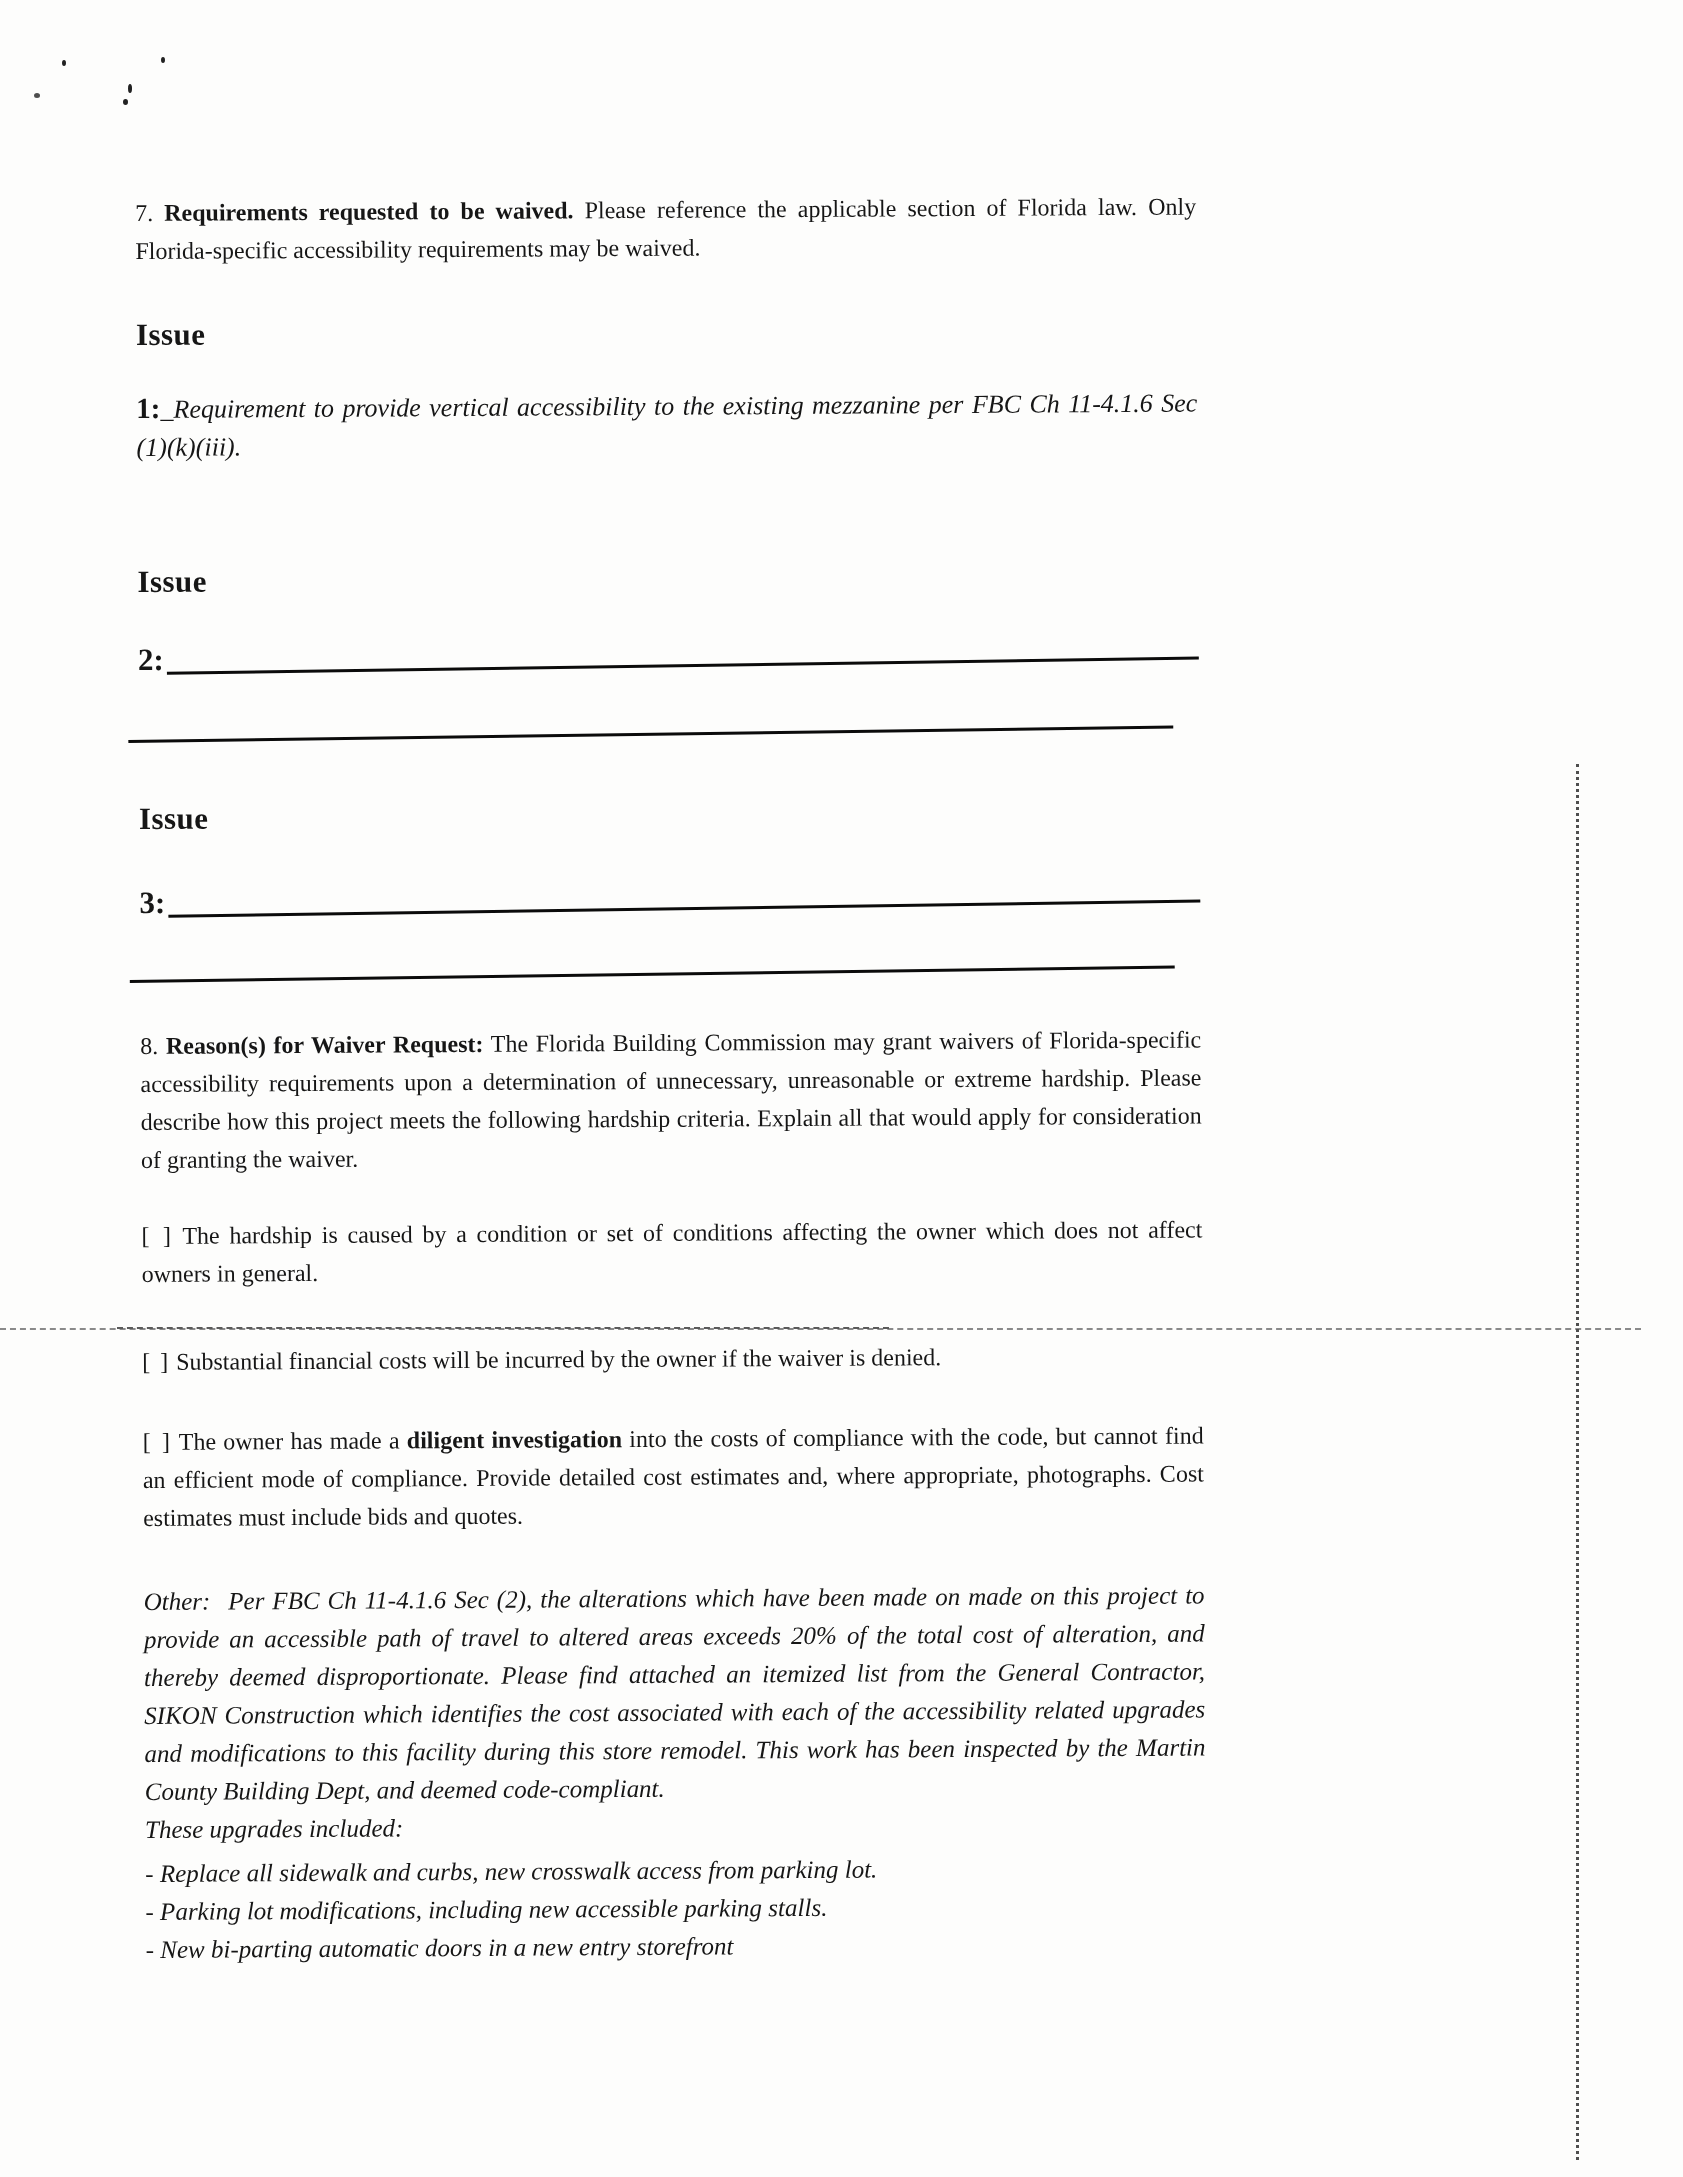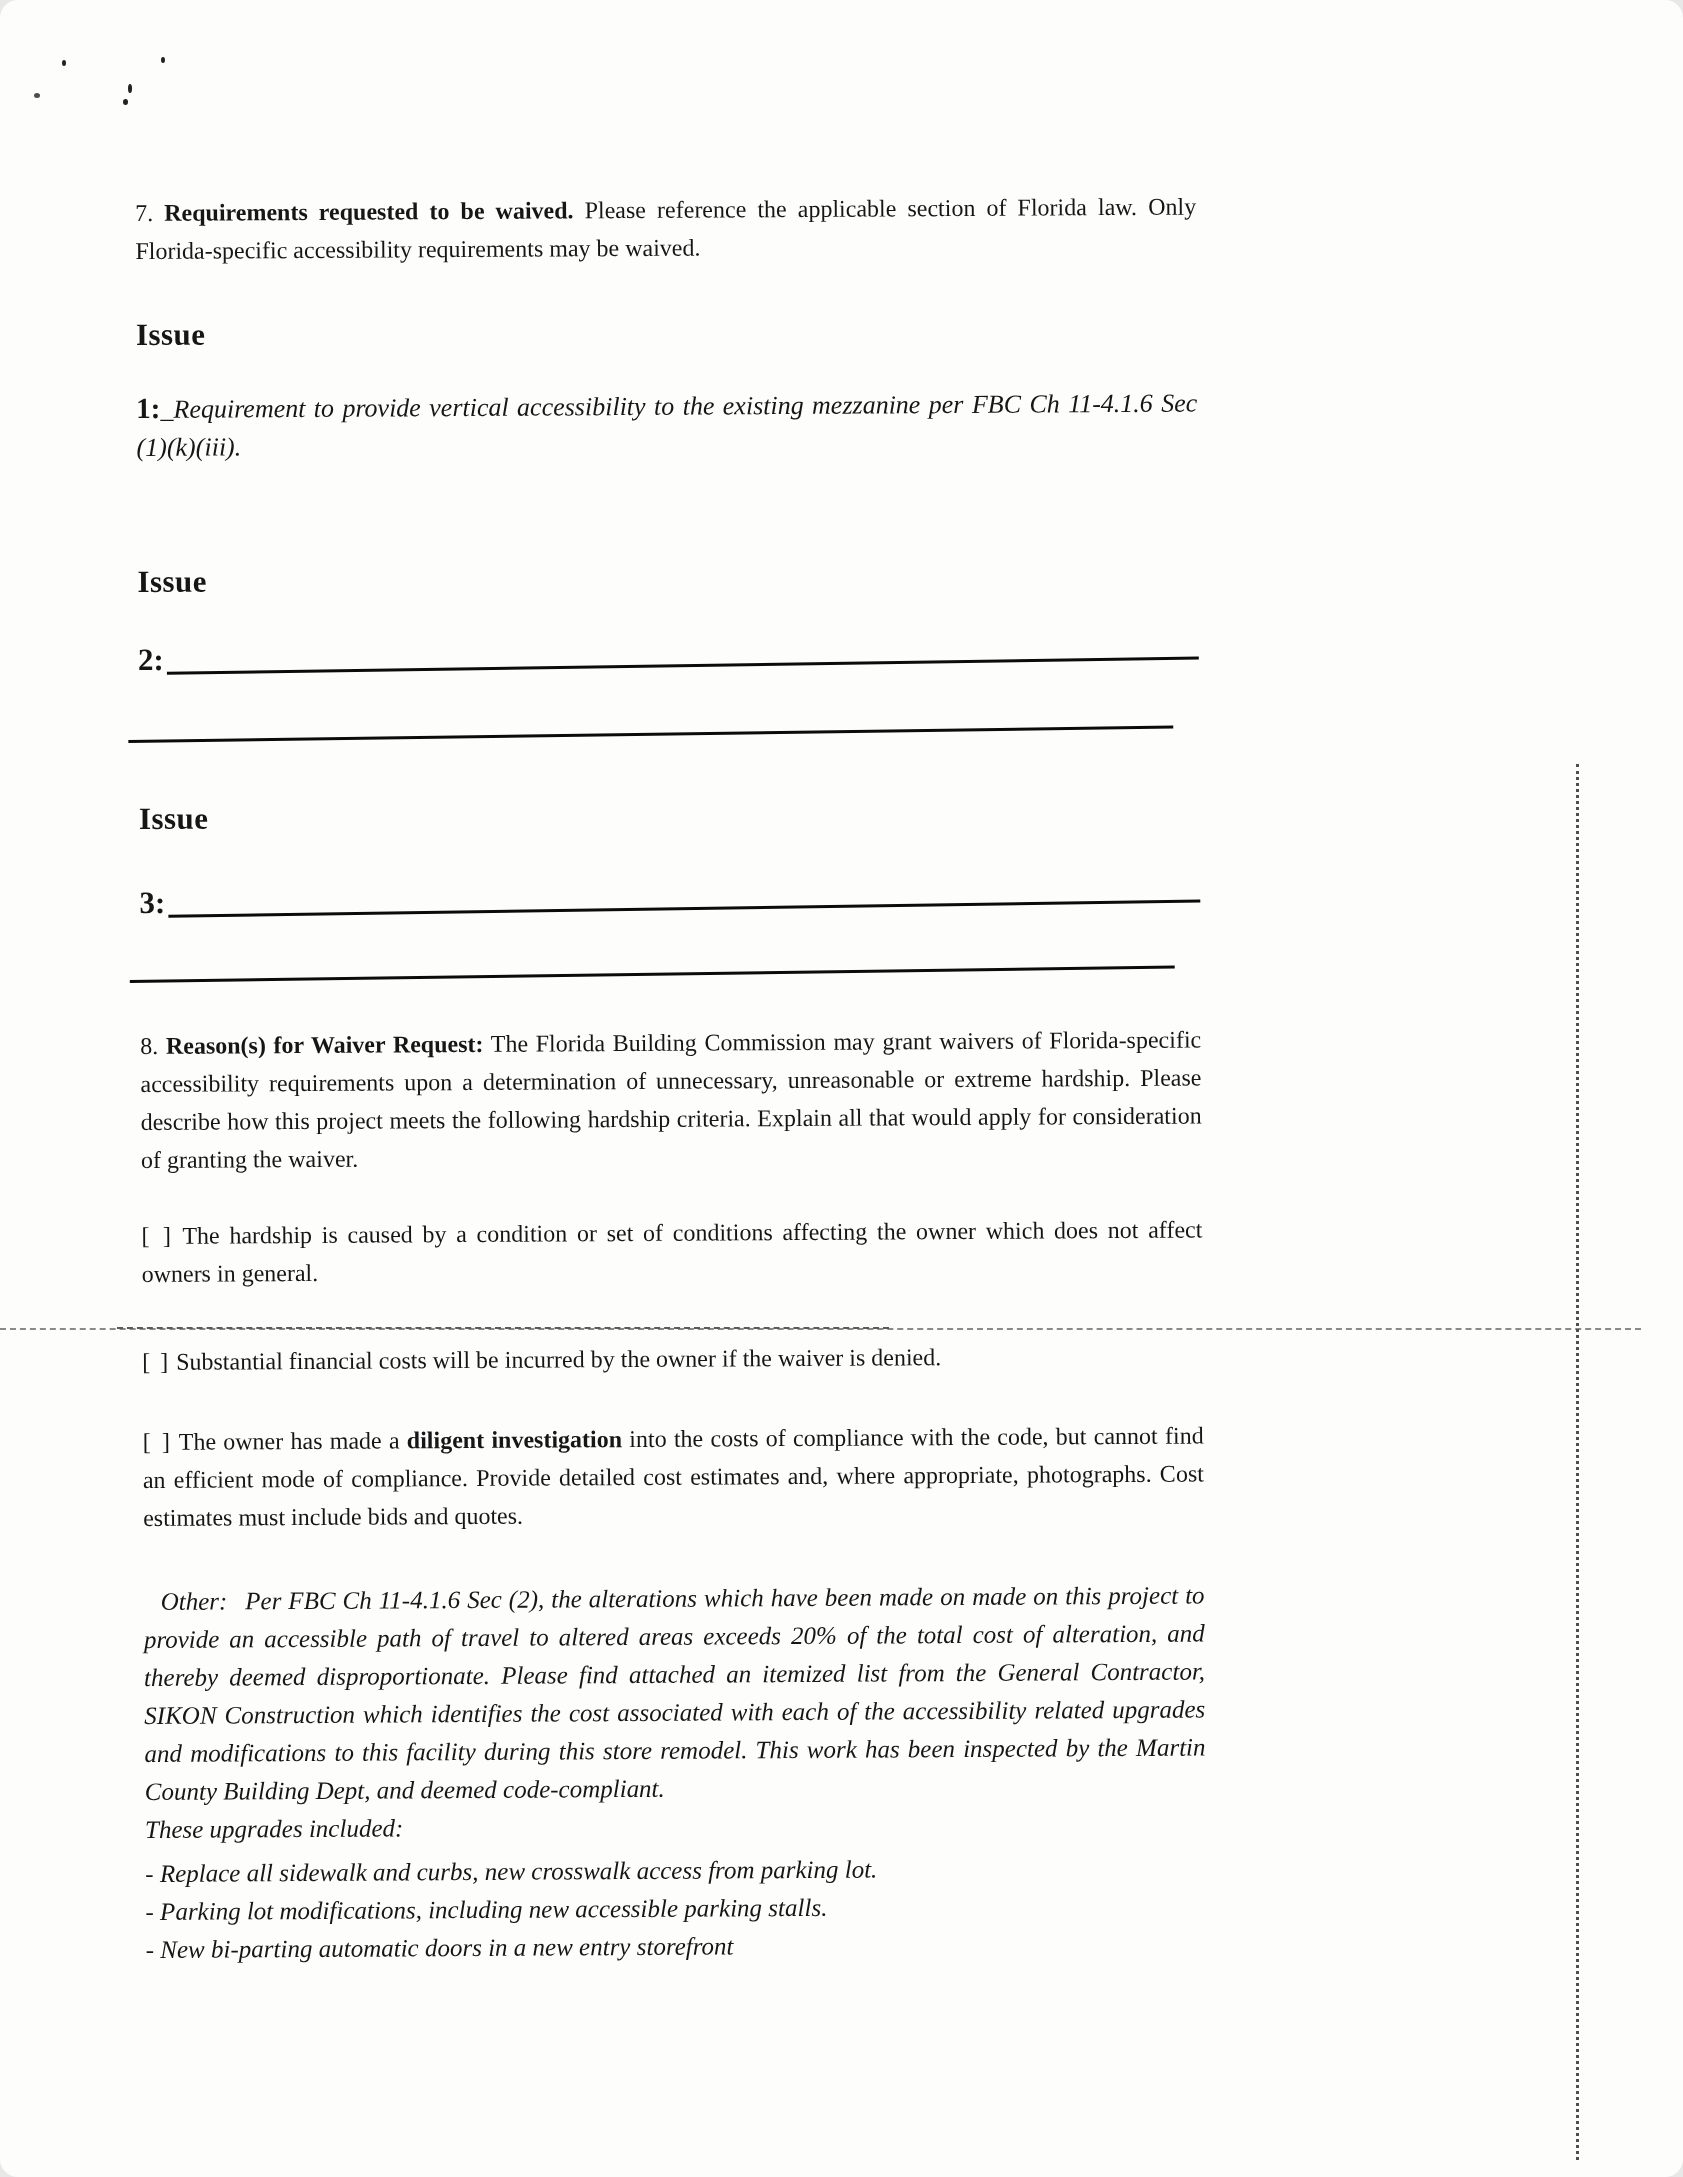--- a/index.html
+++ b/index.html
@@ -1,19 +1,19 @@
 <!DOCTYPE html>
 <html><head>
 <meta charset="utf-8">
 <style>
   * { margin:0; padding:0; box-sizing:border-box; }
   html,body { background:#e8e8e8; }
   body { width:1683px; height:2177px; position:relative; font-family:"Liberation Serif", serif; }
   .page {
-    position:absolute; inset:0; background:#fdfdfc; overflow:hidden; color:#161616;border-radius:18px;
+    position:absolute; inset:0; background:#fdfdfc; overflow:hidden; color:#161616;
   }
   .content {
     position:absolute; left:135px; top:194px; width:1061px;
     font-size:24px; line-height:38px;
     transform:rotate(-0.35deg); transform-origin:top left;
   }
   .justify { text-align:justify; }
   .para b { font-weight:bold; }
   .issue-label {
     font-weight:bold; font-size:31px; line-height:40px; letter-spacing:0.5px;
@@ -41,21 +41,21 @@
   .m-row3   { margin-top:40px; }
   .m-blank3 { margin-top:59px; }
   .m-p8     { margin-top:44px; }
   .m-cb1    { margin-top:38px; }
   .m-cb2    { margin-top:50px; }
   .m-cb3    { margin-top:42px; }
   .m-other  { margin-top:46px; }
   .m-bullets{ margin-top:6px; }
   .checkbox-item .box { letter-spacing:2px; }
   .other-para { font-style:italic; font-size:25px; line-height:38px; }
-  .other-para .lead { padding-right:18px;margin-left:17px; }
+  .other-para .lead { padding-right:18px; }
   .bullet { font-style:italic; font-size:25px; line-height:38px; }
   
   .artifact-hline {
     position:absolute; left:0; top:1328px; width:1641px; height:0;
     border-top:2px dashed #8a8a8a;
   }
   .artifact-hline-dark {
     position:absolute; left:117px; top:1327px; width:772px; height:0;
     border-top:2px dashed #5a5a5a;
   }

